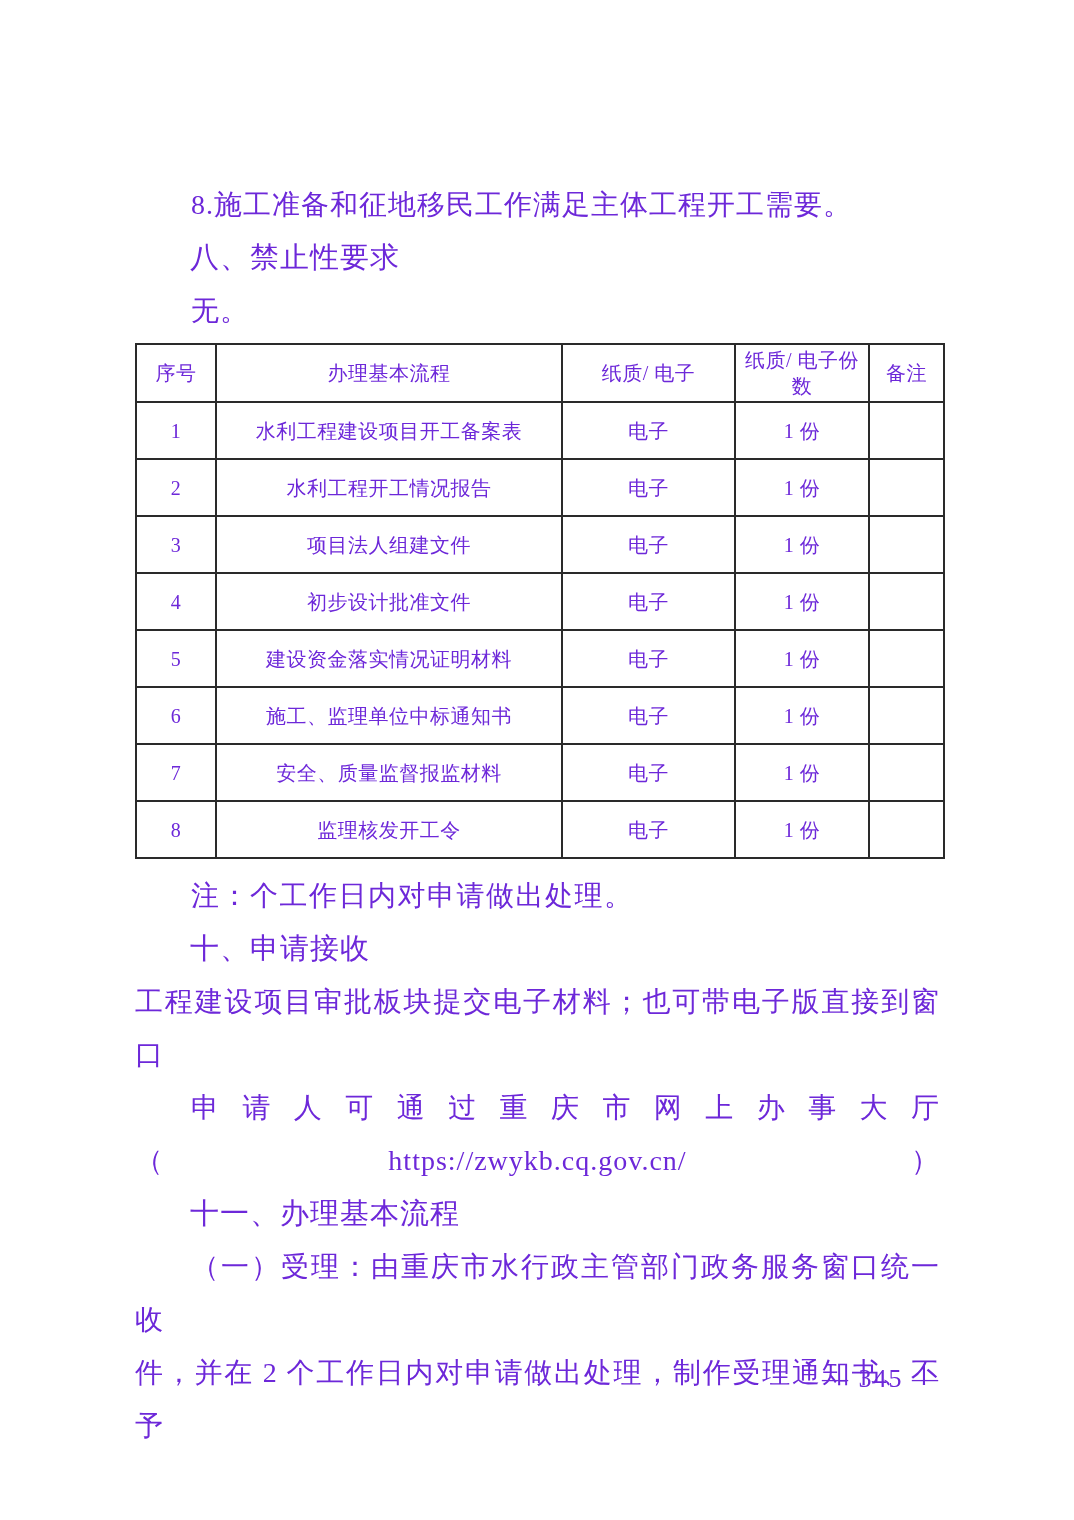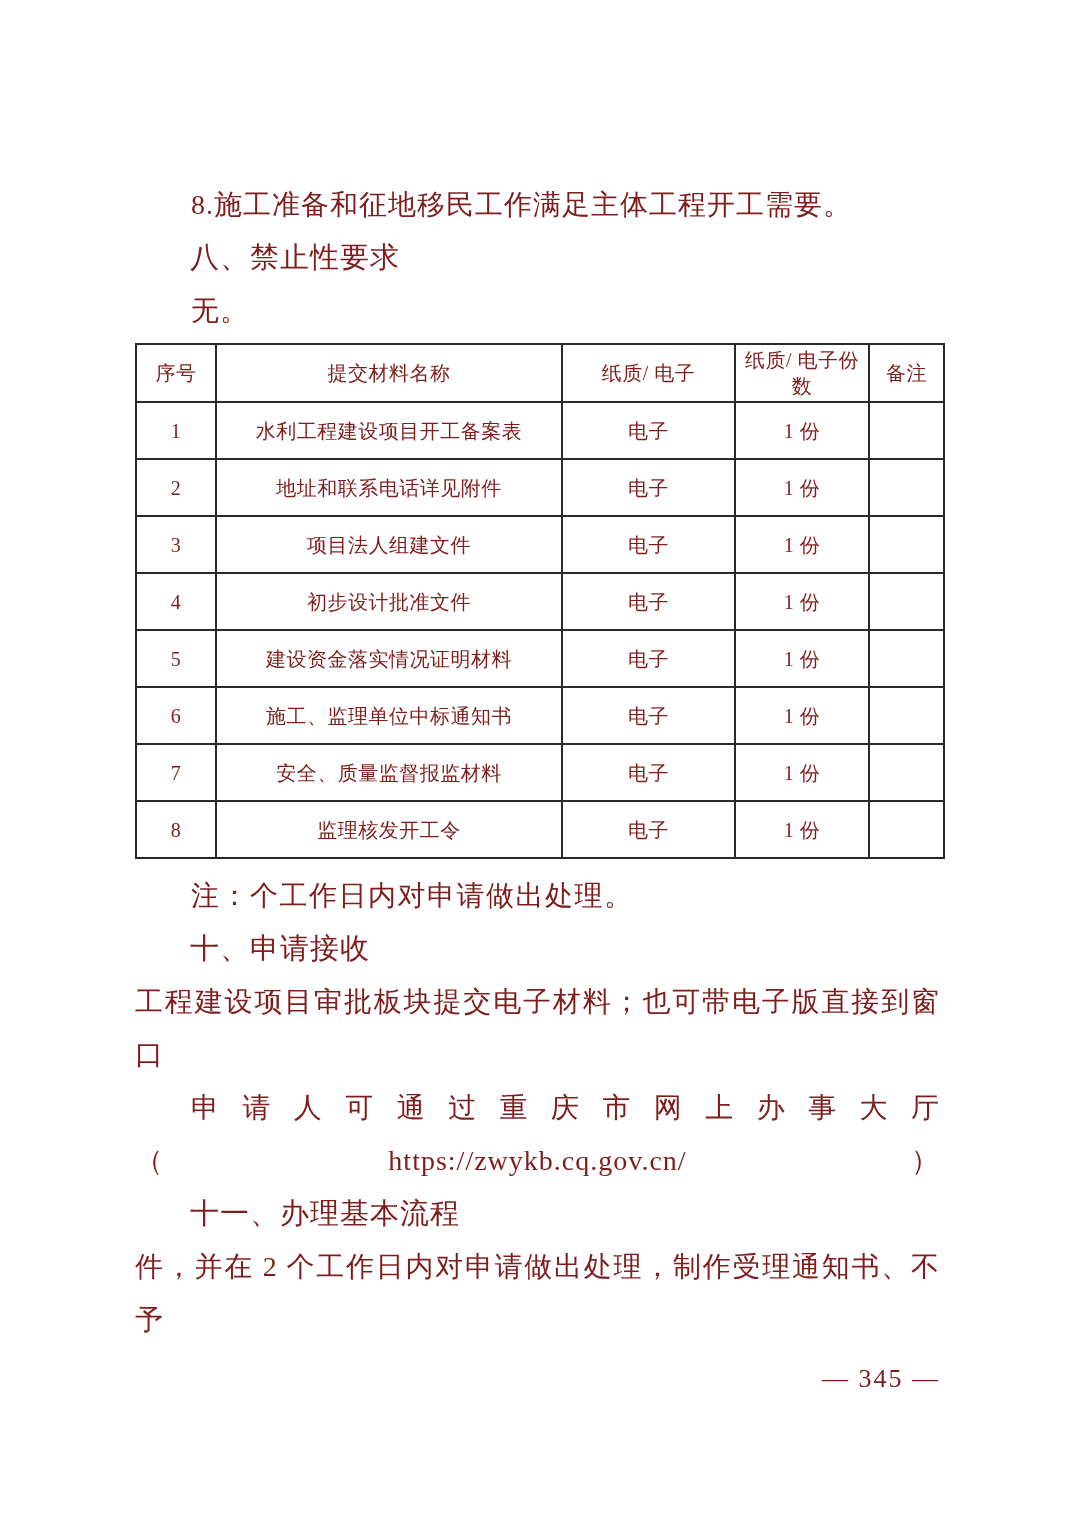--- a/index.html
+++ b/index.html
@@ -6,21 +6,21 @@
     margin: 0;
     padding: 0;
     background: #e8e8e8;
   }
   .page {
     position: relative;
     width: 1074px;
     height: 1520px;
     margin: 0 auto;
     background: #ffffff;
-    color: #7f1d1d;
+    color: #6d28d9;
     font-family: "Liberation Serif", "DejaVu Serif", serif;
     box-sizing: border-box;
     padding: 178px 134px 0 135px;
     overflow: hidden;
   }
   .body-line {
     font-size: 28px;
     line-height: 53px;
     letter-spacing: 1px;
     white-space: normal;
@@ -90,37 +90,37 @@
     <colgroup>
       <col class="col-seq">
         <col class="col-name">
         <col class="col-medium">
       <col class="col-count">
         <col class="col-remark">
     </colgroup>
     <thead>
       <tr>
         <th>序号</th>
-        <th>提交材料名称</th>
+        <th>办理基本流程</th>
         <th>纸质/ 电子</th>
         <th>纸质/ 电子份数</th>
         <th>备注</th>
       </tr>
     </thead>
     <tbody>
       <tr>
         <td>1</td>
         <td>水利工程建设项目开工备案表</td>
         <td>电子</td>
         <td>1 份</td>
         <td></td>
       </tr>
       <tr>
         <td>2</td>
-        <td>地址和联系电话详见附件</td>
+        <td>水利工程开工情况报告</td>
         <td>电子</td>
         <td>1 份</td>
         <td></td>
       </tr>
       <tr>
         <td>3</td>
         <td>项目法人组建文件</td>
         <td>电子</td>
         <td>1 份</td>
         <td></td>
@@ -168,18 +168,19 @@
   <div class="heading">十、申请接收</div>
 
   <div>
     <div class="body-line just">工程建设项目审批板块提交电子材料；也可带电子版直接到窗口</div>
     <div class="body-line indent just">申请人可通过重庆市网上办事大厅（https://zwykb.cq.gov.cn/）</div>
   </div>
 
   <div class="heading">十一、办理基本流程</div>
 
   <div>
+    <div class="body-line indent just">（一）受理：由重庆市水行政主管部门政务服务窗口统一收</div>
     <div class="body-line just">件，并在 2 个工作日内对申请做出处理，制作受理通知书、不予</div>
   </div>
 
   <div class="page-number">— 345 —</div>
 
 </div>
 
 </body></html>

